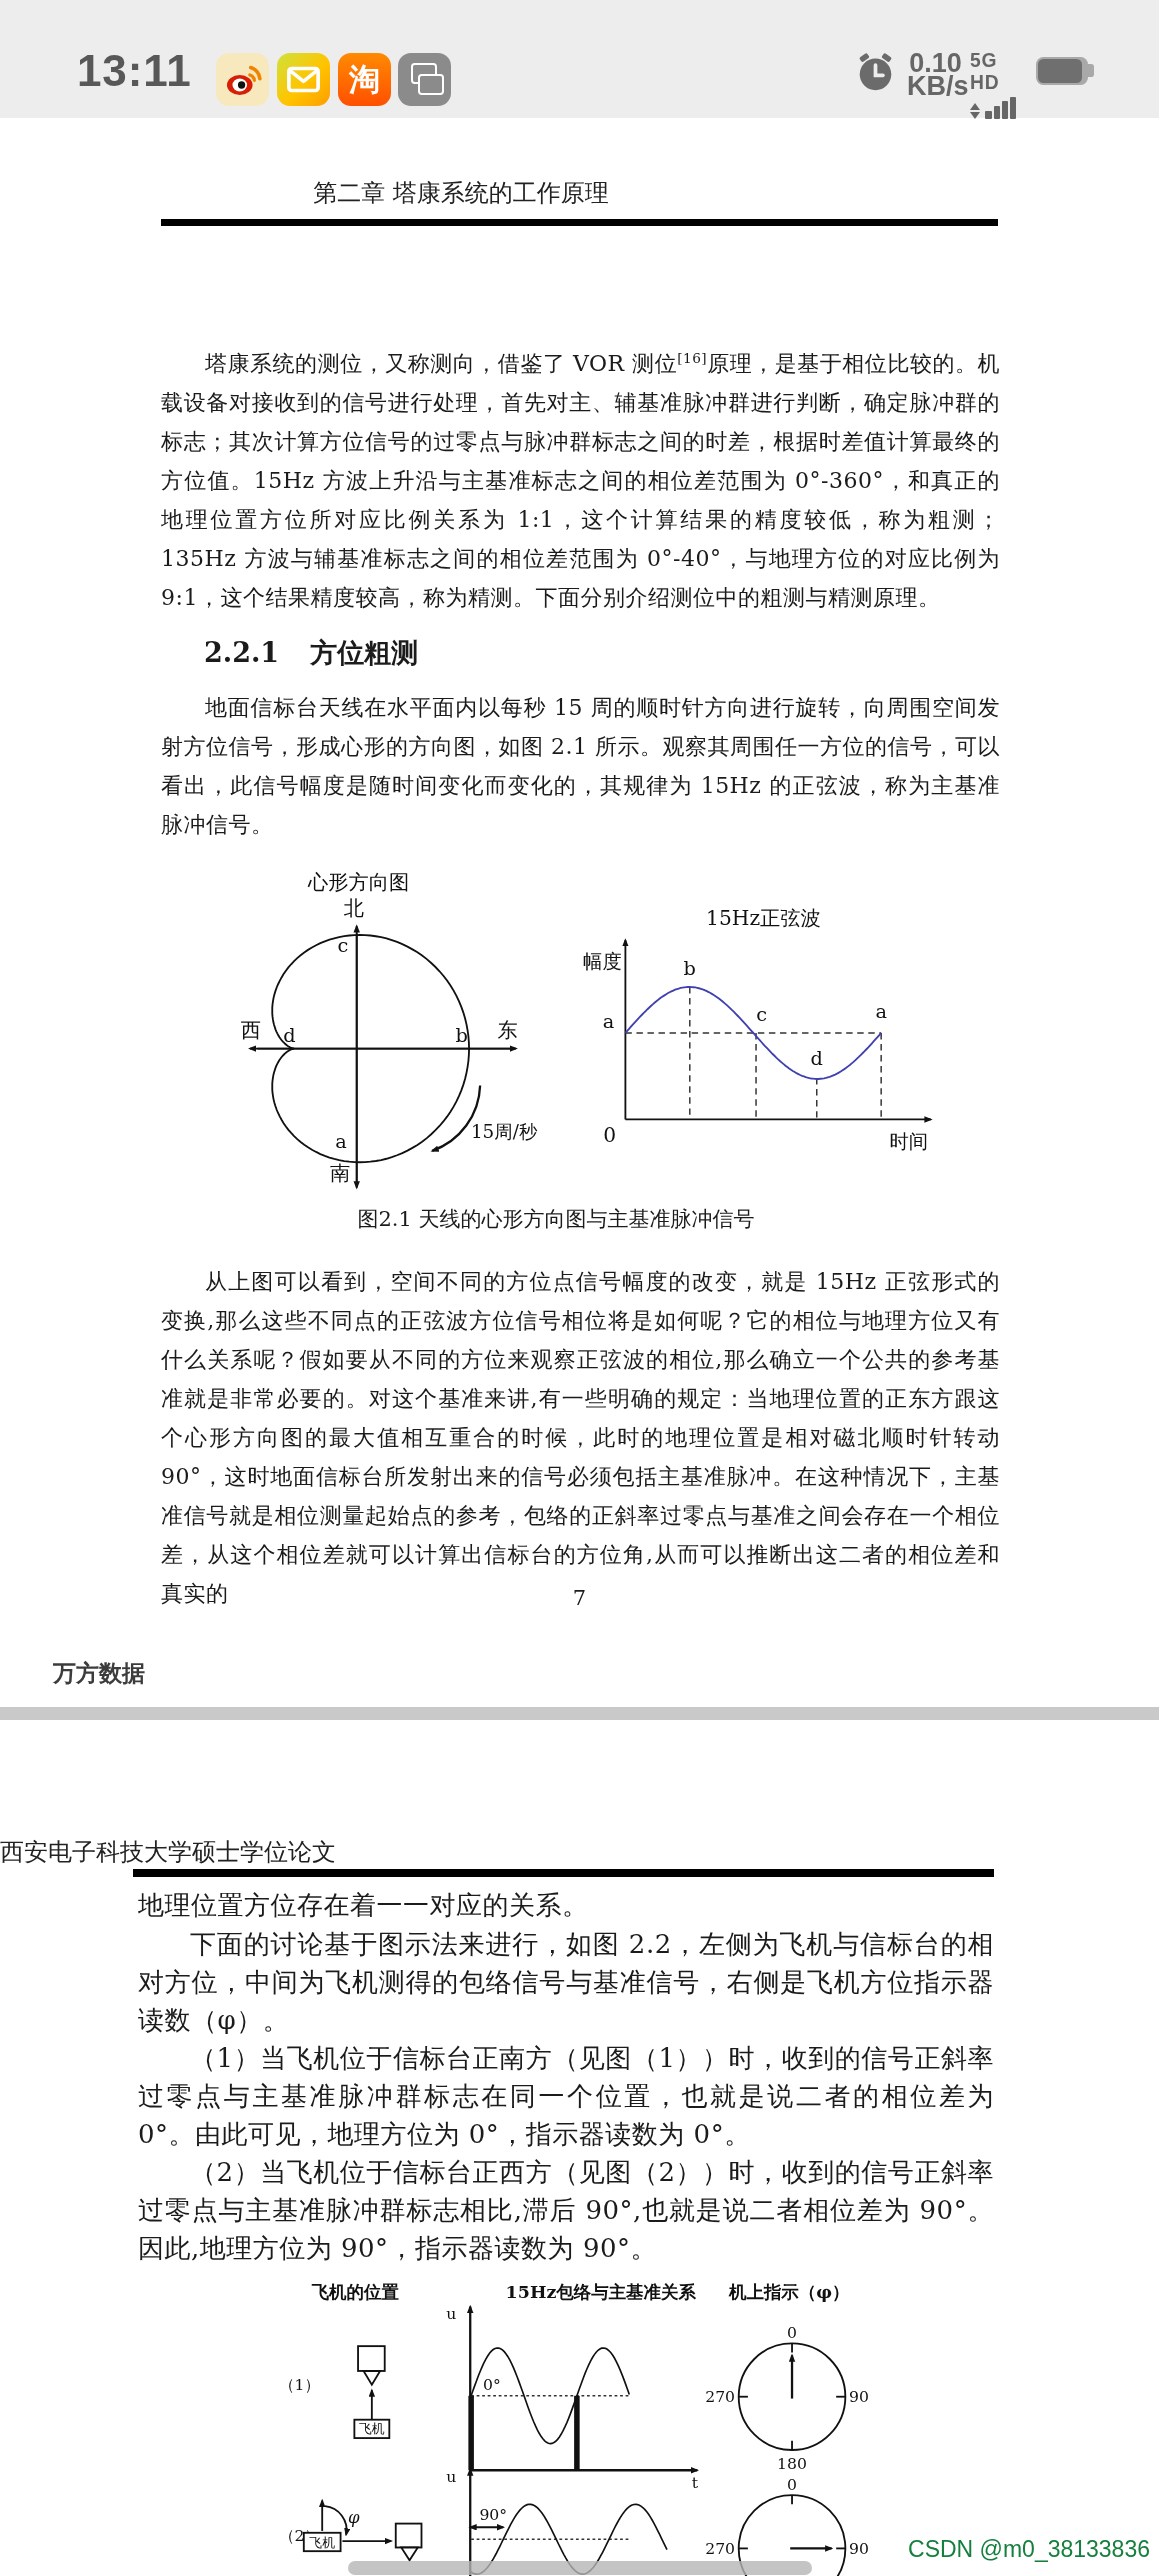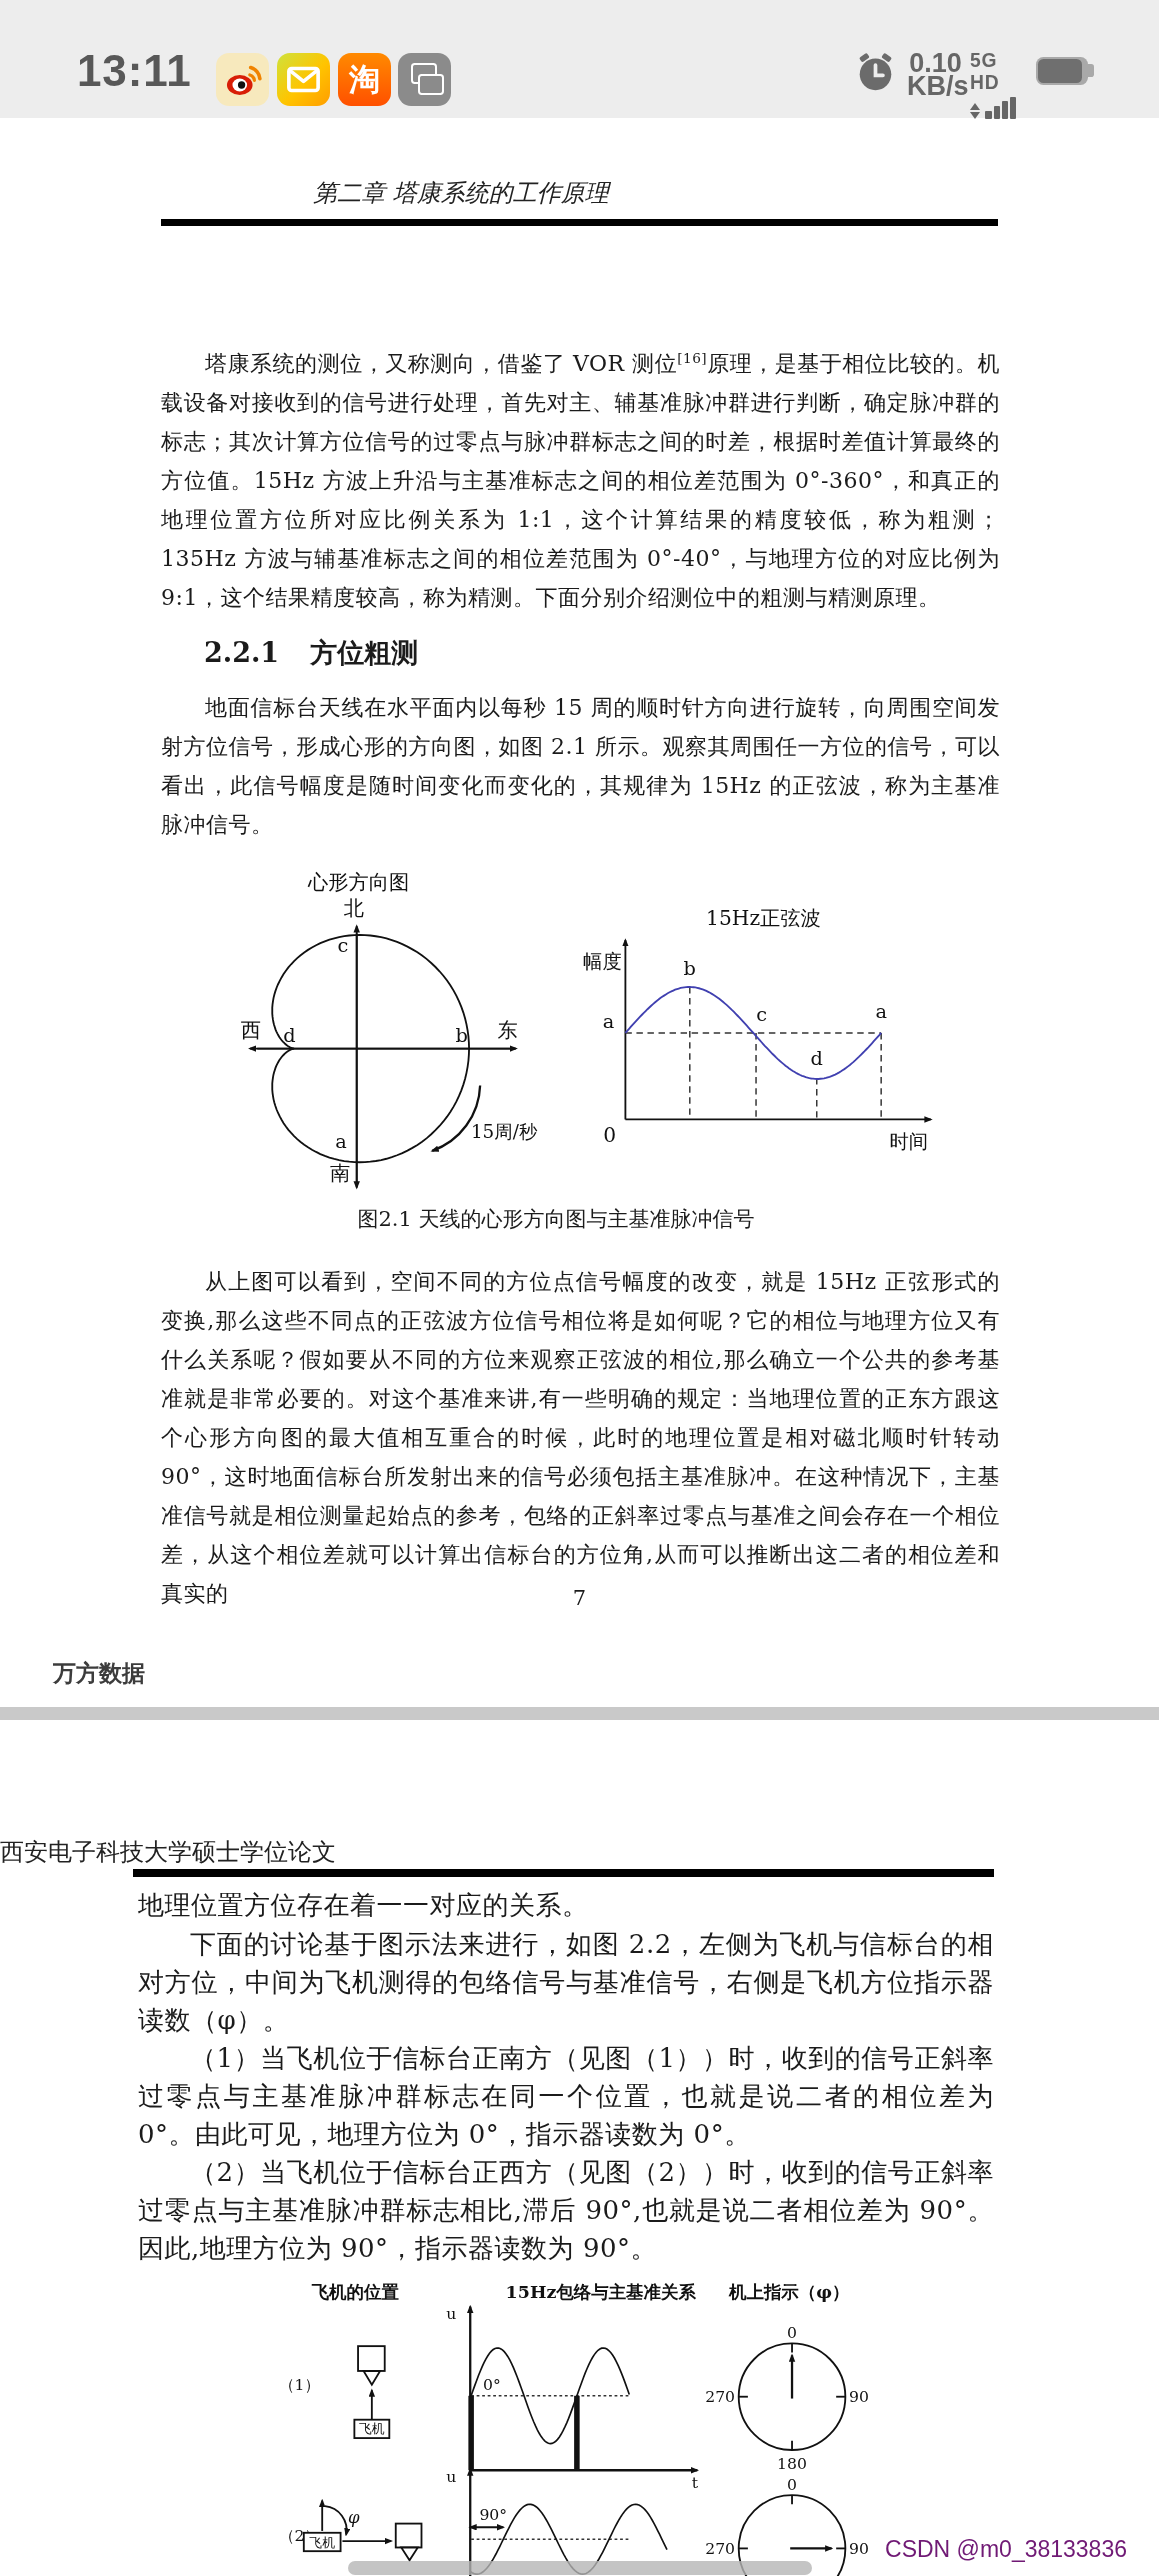--- a/index.html
+++ b/index.html
@@ -25,21 +25,21 @@
   .net-bot{margin-top:2.8px;display:flex;align-items:flex-end;height:22px;}
   .tri{width:0;height:0;border-left:5.5px solid transparent;border-right:5.5px solid transparent;}
   .tri-up{border-bottom:7.4px solid #666;margin-bottom:1.8px;}
   .tri-dn{border-top:7.4px solid #666;}
   .tris{display:flex;flex-direction:column;justify-content:flex-end;margin-right:3.7px;}
   .bar{width:6.4px;background:#666;border-radius:0.9px;margin-left:1.8px;}
   .batt{position:absolute;left:1036px;top:57px;width:52px;height:28px;border-radius:7.4px;background:#a9a9a9;}
   .batt-fill{position:absolute;left:1.8px;top:1.8px;bottom:1.8px;width:44px;background:#6f6f6f;border-radius:5.5px;}
   .batt-nub{position:absolute;left:1088px;top:64px;width:5.5px;height:13px;background:#a9a9a9;border-radius:0 2.8px 2.8px 0;}
   
-  .p1-head{position:absolute;left:0;top:177px;width:922px;text-align:center;font-size:24px;color:#222;font-style:italic;}
+  .p1-head{position:absolute;left:0;top:177px;width:922px;text-align:center;font-size:24px;color:#222;}
   .rule1{position:absolute;left:161px;top:219px;width:837px;height:7.4px;background:#000;}
   .h22{position:absolute;left:161px;top:269px;font-size:31px;font-weight:bold;}
   .bodytext{font-size:22px;line-height:39px;text-align:justify;letter-spacing:0.5px;}
   .para1{position:absolute;left:161px;top:339px;width:839px;}
   .indent{text-indent:2em;margin:0;}
   sup{font-size:0.62em;}
   .h221{position:absolute;left:204px;top:635px;font-size:27px;font-weight:bold;}
   .h221 .gap{display:inline-block;width:31px;}
   .para2{position:absolute;left:161px;top:688px;width:839px;}
   .fig-svg{position:absolute;}
@@ -50,21 +50,21 @@
            font-family:"DejaVu Sans","Liberation Sans",sans-serif;}
   .pagegap{position:absolute;left:0;top:1707px;width:1159px;height:13px;background:#c9c9c9;}
   .p2-head{position:absolute;left:0;top:1836px;width:1159px;font-size:24px;color:#222;}
   .rule2{position:absolute;left:133px;top:1869px;width:861px;height:8.3px;background:#000;}
   .para0-p2{position:absolute;left:138px;top:1886px;width:856px;line-height:38px;}
   .body-p2{position:absolute;left:138px;top:1925px;width:856px;}
   .body-p2 p{margin:0;}
   .bodytext2{font-size:26px;line-height:38px;text-align:justify;letter-spacing:0.5px;}
   .graypill{position:absolute;left:348px;top:2561px;width:464px;height:14px;border-radius:7.4px;
             background:#b5b5b5;opacity:0.8;}
-  .csdn{position:absolute;right:32px;top:2536px;font-size:23px;color:#701a75;
+  .csdn{position:absolute;right:9px;top:2536px;font-size:23px;color:#15803d;
         font-family:"Liberation Sans","DejaVu Sans",sans-serif;}
   svg text{font-family:"DejaVu Serif","Liberation Serif",serif;fill:#111;}
 </style>
 </head>
 <body>
 
 <div style="position:absolute;inset:0;">
 
   <div class="statusbar">
     <span class="sb-time">13:11</span>

